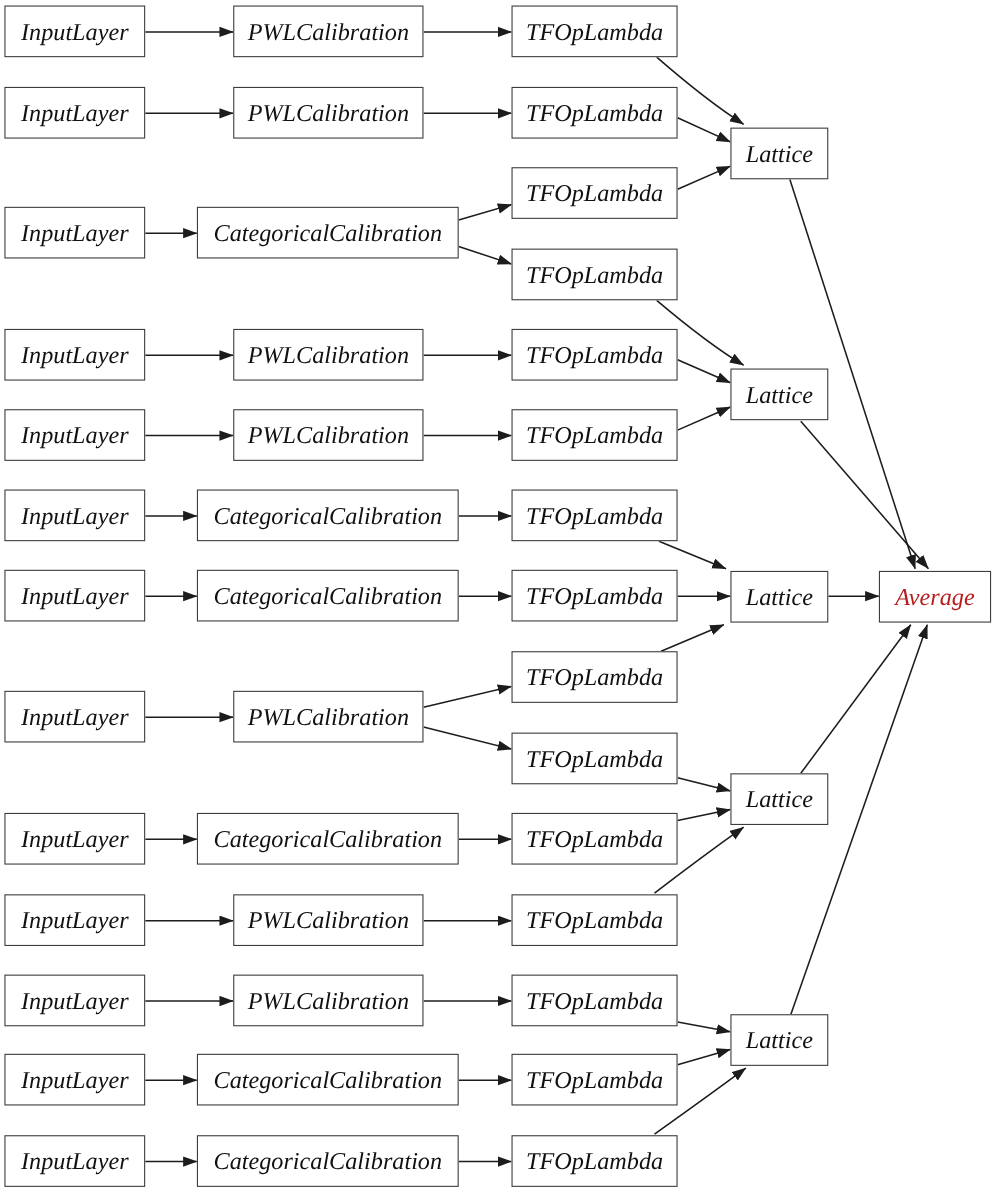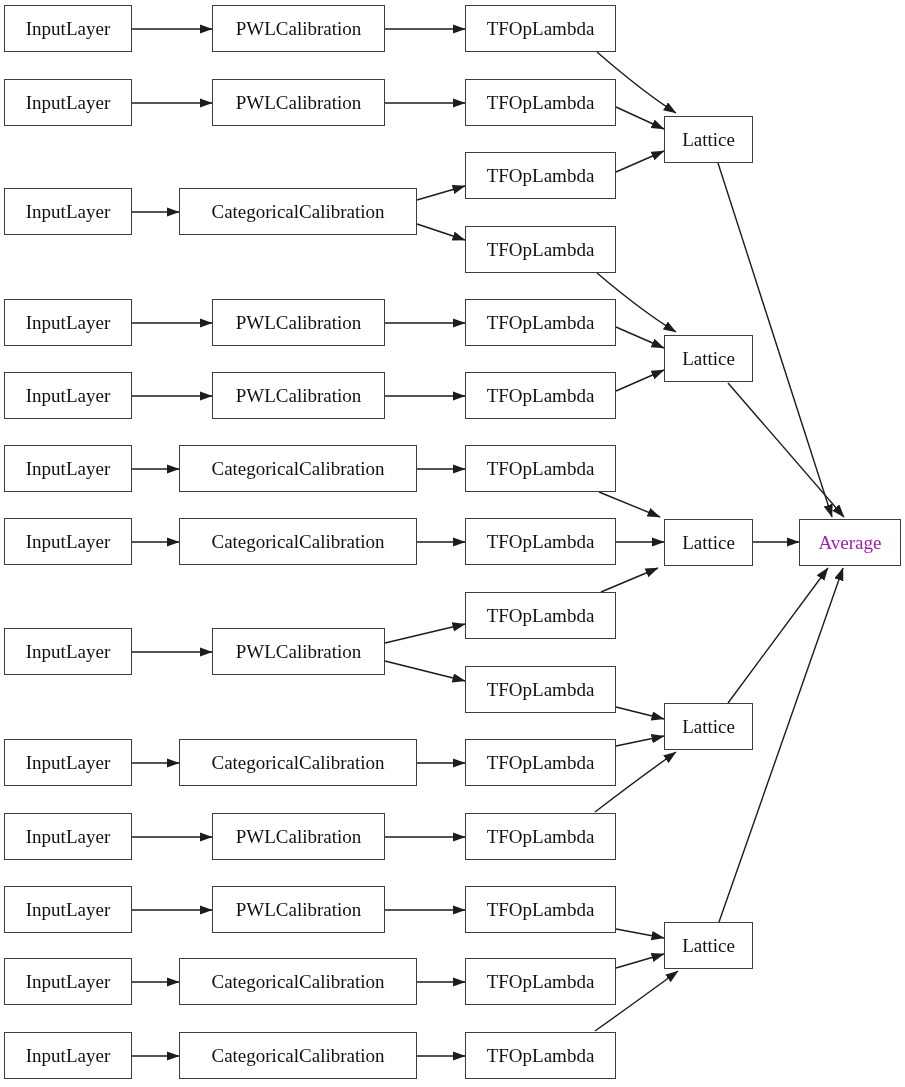--- a/index.html
+++ b/index.html
@@ -17,24 +17,25 @@
     width: 905px; height: 1087px;
   }
   .node {
     position: absolute;
     box-sizing: border-box;
     background: #ffffff;
     border: 1.4px solid #3d3d3d;
     display: flex;
     align-items: center;
     justify-content: center;
-    font-size: 19px;
+    font-size: 22px;
     color: #111111;
     white-space: nowrap;
     line-height: 1;
+    font-style: italic;
   }
 </style>
 </head>
 <body>
 
 <div id="canvas">
   <svg id="edge-layer" width="905" height="1087" viewBox="0 0 905 1087" xmlns="http://www.w3.org/2000/svg">
     <defs>
       <marker id="arrowhead" markerUnits="userSpaceOnUse" markerWidth="14" markerHeight="10" refX="12.5" refY="4.7" orient="auto">
         <path d="M0,0 L13,4.7 L0,9.4 Z" fill="#1c1c1c"></path>
@@ -131,15 +132,15 @@
       <div class="node" style="left: 465px; top: 739px; width: 151px; height: 47px; border-color: rgb(61, 61, 61); color: rgb(17, 17, 17);">TFOpLambda</div>
       <div class="node" style="left: 465px; top: 813px; width: 151px; height: 47px; border-color: rgb(61, 61, 61); color: rgb(17, 17, 17);">TFOpLambda</div>
       <div class="node" style="left: 465px; top: 886px; width: 151px; height: 47px; border-color: rgb(61, 61, 61); color: rgb(17, 17, 17);">TFOpLambda</div>
       <div class="node" style="left: 465px; top: 958px; width: 151px; height: 47px; border-color: rgb(61, 61, 61); color: rgb(17, 17, 17);">TFOpLambda</div>
       <div class="node" style="left: 465px; top: 1032px; width: 151px; height: 47px; border-color: rgb(61, 61, 61); color: rgb(17, 17, 17);">TFOpLambda</div>
       <div class="node" style="left: 664px; top: 116px; width: 89px; height: 47px; border-color: rgb(61, 61, 61); color: rgb(17, 17, 17);">Lattice</div>
       <div class="node" style="left: 664px; top: 335px; width: 89px; height: 47px; border-color: rgb(61, 61, 61); color: rgb(17, 17, 17);">Lattice</div>
       <div class="node" style="left: 664px; top: 519px; width: 89px; height: 47px; border-color: rgb(61, 61, 61); color: rgb(17, 17, 17);">Lattice</div>
       <div class="node" style="left: 664px; top: 703px; width: 89px; height: 47px; border-color: rgb(61, 61, 61); color: rgb(17, 17, 17);">Lattice</div>
       <div class="node" style="left: 664px; top: 922px; width: 89px; height: 47px; border-color: rgb(61, 61, 61); color: rgb(17, 17, 17);">Lattice</div>
-      <div class="node" style="left: 799px; top: 519px; width: 102px; height: 47px; border-color: rgb(61, 61, 61); color: #a21caf;">Average</div>
+      <div class="node" style="left: 799px; top: 519px; width: 102px; height: 47px; border-color: rgb(61, 61, 61); color: #b91c1c;">Average</div>
     </div>
 </div>
 
 </body></html>

